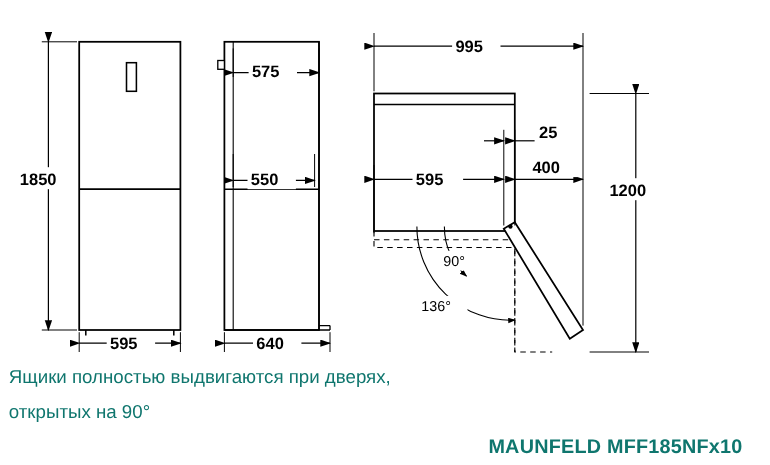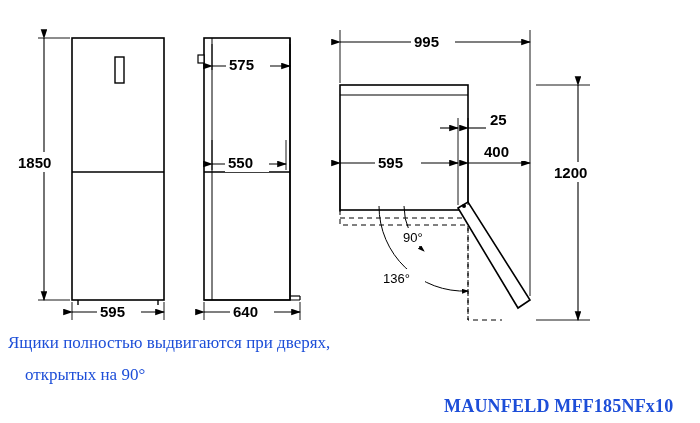--- a/index.html
+++ b/index.html
@@ -20,35 +20,34 @@
   }
   #drawing {
     position: absolute;
     left: 0;
     top: 0;
     width: 700px;
     height: 423px;
   }
   .cap {
     position: absolute;
-    font-family: Liberation Serif, serif;
-    color: #1d4ed8;
+    font-family: Liberation Sans, sans-serif;
+    color: #0f766e;
     white-space: nowrap;
     text-align: center;
   }
   #caption-line1 {
     left: 8px;
     top: 333px;
     font-size: 17px;
   }
   #caption-line2 {
     left: 8px;
     top: 365px;
     font-size: 17px;
-    margin-left: 17px;
   }
   #model-label {
     left: 398px;
     top: 396px;
     font-size: 18px;
     font-weight: bold;
     letter-spacing: 0.2px;
     margin-left: 46px;
   }
   svg text {

